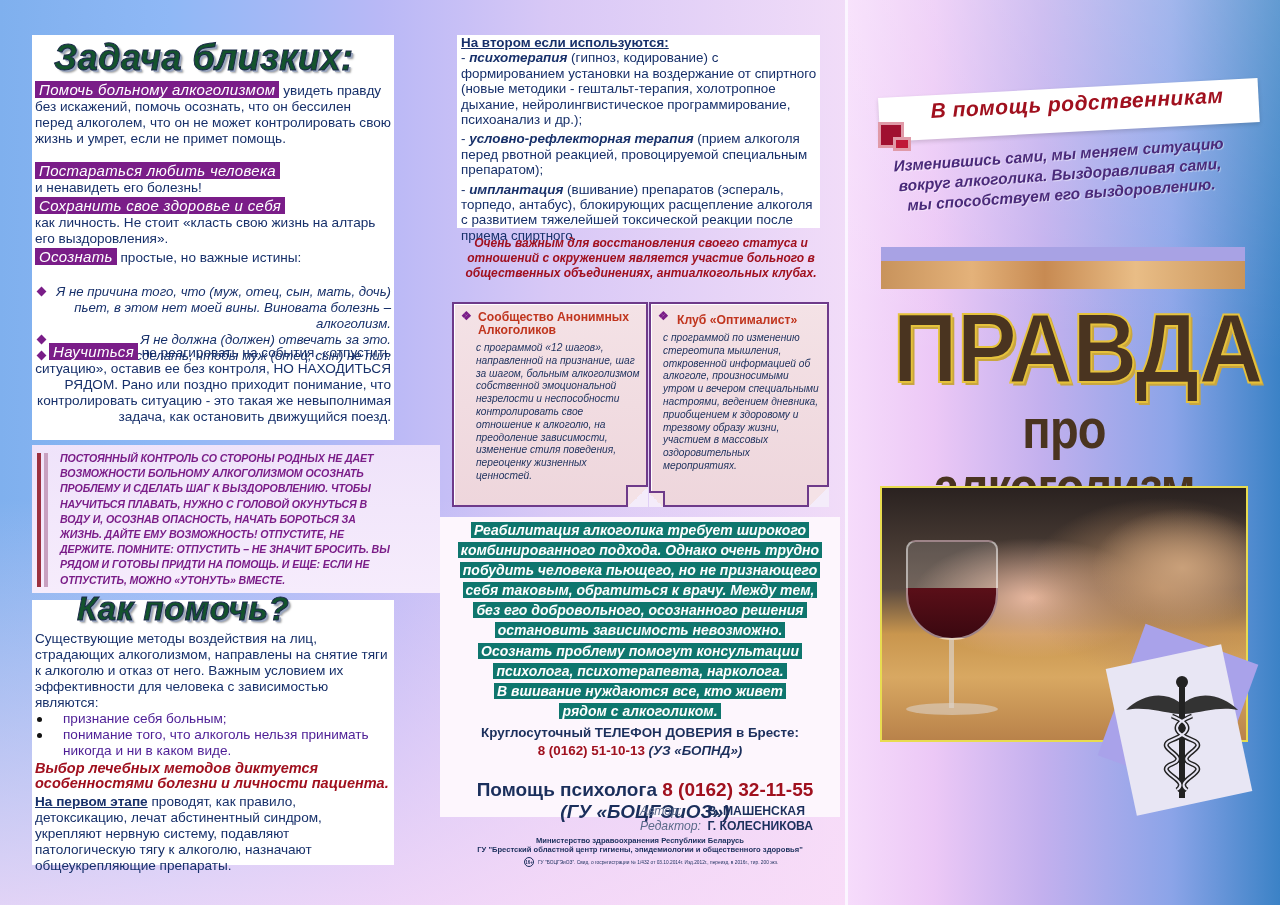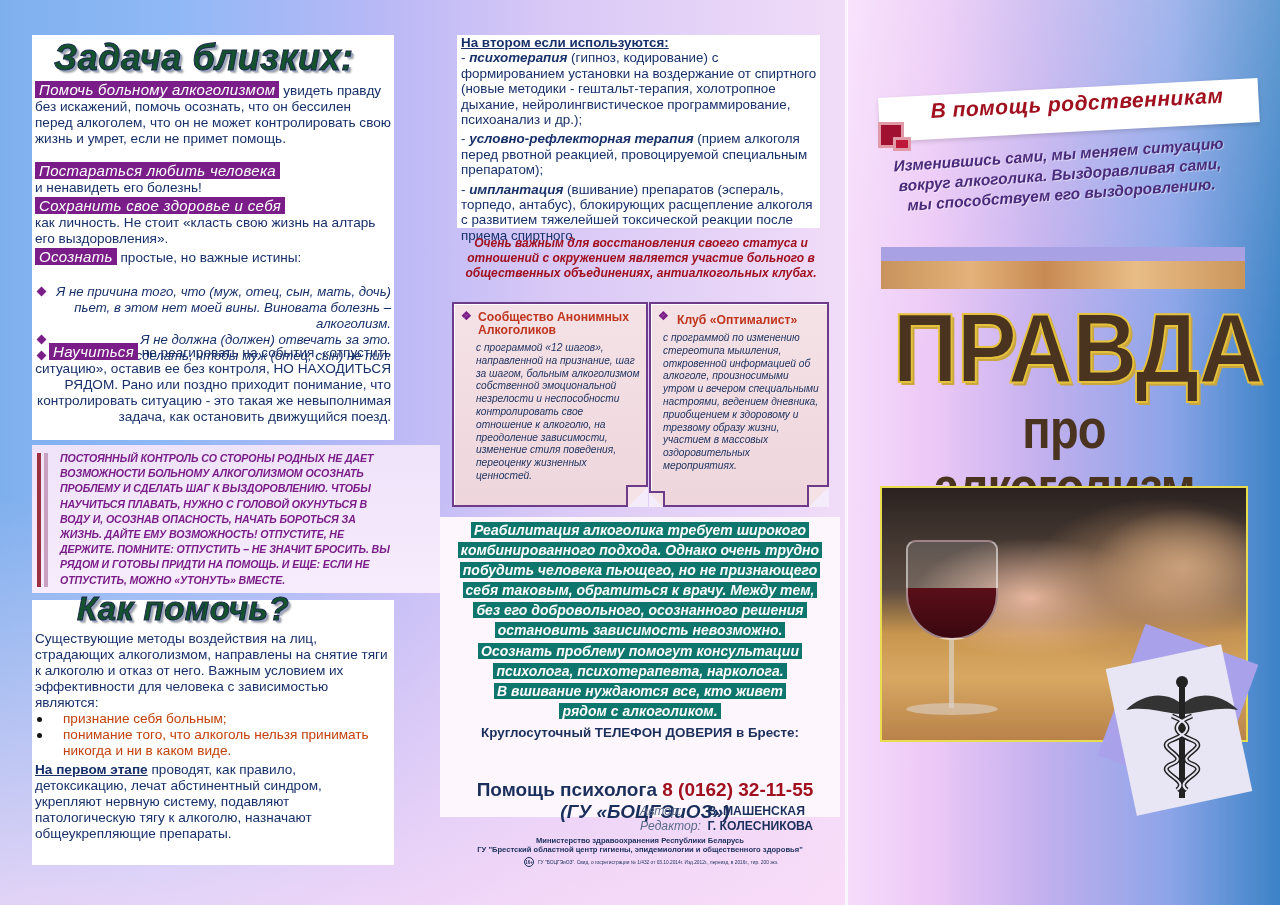--- a/index.html
+++ b/index.html
@@ -64,21 +64,21 @@
   .quote-bar1 { position: absolute; left: 5px; top: 8px; width: 4px; height: 134px; background: #9c3040; }
   .quote-bar2 { position: absolute; left: 12px; top: 8px; width: 4px; height: 134px; background: #c8a0c0; }
   .quote-text {
     position: absolute; left: 28px; top: 6px; width: 332px;
     font-style: italic; font-weight: bold; color: #7a1d88; font-size: 10.6px; line-height: 15.2px;
     text-transform: uppercase; letter-spacing: -0.1px;
   }
 
   .p6 { top: 596px; }
   .dot-list { list-style: none; }
-  .dot-list li { padding-left: 28px; position: relative; color: #c2410c; font-size: 13.6px; line-height: 16px; }
+  .dot-list li { padding-left: 28px; position: relative; color: #4c1d95; font-size: 13.6px; line-height: 16px; }
   .dot-list li .dot-icon { position: absolute; left: 2px; top: 6px; width: 5px; height: 5px; border-radius: 50%; background: #111; }
   .red-italic { color: #a0101e; font-style: italic; font-weight: bold; font-size: 14.5px; line-height: 15px; margin-top: 2px; }
   .first-stage { margin-top: 3px; }
   .u-bold { text-decoration: underline; font-weight: bold; }
 
   
   .mid-white1 { position: absolute; left: 457px; top: 35px; width: 363px; height: 193px; background: #fff; }
   .mid-txt { position: absolute; left: 461px; top: 35px; width: 360px; color: #17306a; font-size: 13.4px; line-height: 15.4px; }
   .mid-txt .ttl { font-weight: bold; text-decoration: underline; }
   .mid-txt .item { margin-top: 4px; }
@@ -220,20 +220,21 @@
   </div>
 
   <div class="heading-3d h-kak">Как помочь?</div>
 
   <div class="para p6 txt">
     <div>Существующие методы воздействия на лиц, страдающих алкоголизмом, направлены на снятие тяги к алкоголю и отказ от него. Важным условием их эффективности для человека с зависимостью являются:</div>
     <ul class="dot-list">
       <li><span class="dot-icon"></span><span>признание себя больным;</span></li>
       <li><span class="dot-icon"></span><span>понимание того, что алкоголь нельзя принимать никогда и ни в каком виде.</span></li>
     </ul>
+    <div class="red-italic">Выбор лечебных методов диктуется особенностями болезни и личности пациента.</div>
     <div class="first-stage">
       <span class="u-bold">На первом этапе</span><span>  проводят, как правило, детоксикацию, лечат абстинентный синдром, укрепляют нервную систему, подавляют патологическую тягу к алкоголю, назначают общеукрепляющие препараты.</span>
     </div>
   </div>
 </div>
 
 <div class="mid-white1"></div>
 <div class="mid-txt">
   <div class="ttl">На втором если используются:</div>
   <div>- <span class="term">психотерапия</span><span> (гипноз, кодирование) с формированием установки на воздержание от спиртного (новые методики - гештальт-терапия, холотропное дыхание, нейролингвистическое программирование, психоанализ и др.);</span></div>
@@ -264,20 +265,21 @@
   <div class="ln"><span>без его добровольного, осознанного решения</span></div>
   <div class="ln"><span>остановить зависимость невозможно.</span></div>
   <div class="ln"><span>Осознать проблему помогут консультации</span></div>
   <div class="ln"><span>психолога, психотерапевта, нарколога.</span></div>
   <div class="ln"><span>В вшивание нуждаются все, кто живет</span></div>
   <div class="ln"><span>рядом с алкоголиком.</span></div>
 </div>
 
 <div class="hotline">
   <div>Круглосуточный ТЕЛЕФОН ДОВЕРИЯ в Бресте:</div>
+  <div><span class="red">8 (0162) 51-10-13</span><span class="it"> (УЗ «БОПНД»)</span></div>
 </div>
 <div class="psy">
   <span>Помощь психолога </span><span class="red">8 (0162) 32-11-55</span><span class="it"> (ГУ «БОЦГЭиОЗ»)</span>
 </div>
 
 <div class="credits">
   <div><span class="role">Автор:</span> <span class="nm">В. МАШЕНСКАЯ</span></div>
   <div><span class="role">Редактор:</span> <span class="nm">Г. КОЛЕСНИКОВА</span></div>
 </div>
 <div class="ministry">

